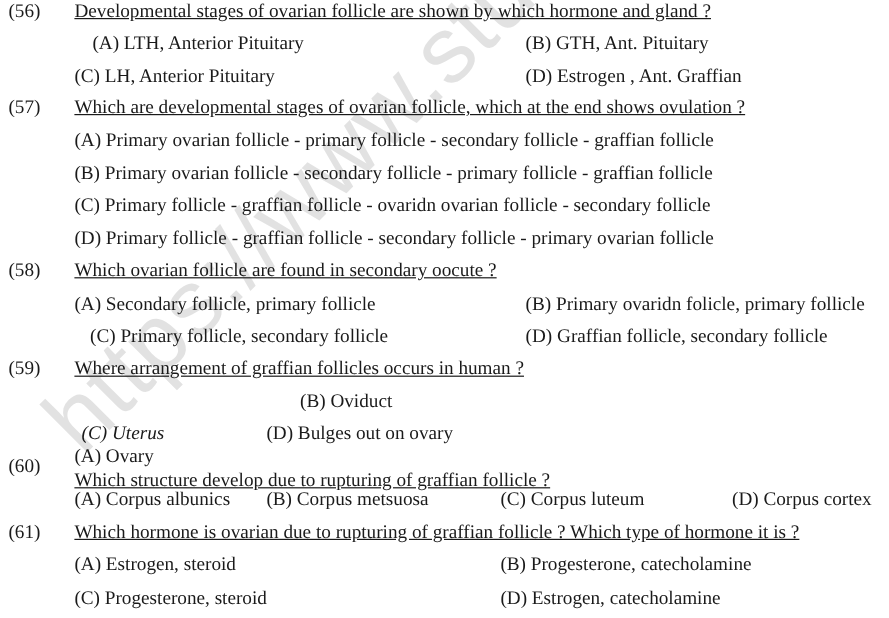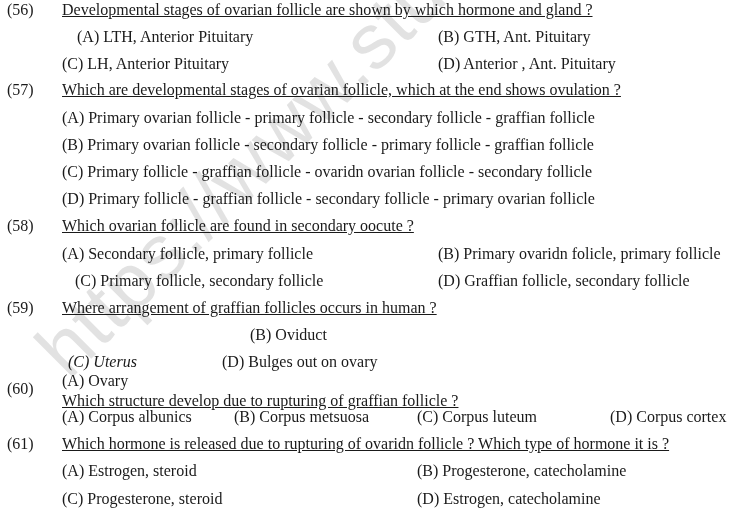--- a/index.html
+++ b/index.html
@@ -52,21 +52,21 @@
 <div class="page">
 
   <div class="watermark">https://www.stu</div>
 
   <div>
     <span class="line qnum" style="top:0px;">(56)</span>
     <span class="line qtext" style="top:0px;">Developmental stages of ovarian follicle are shown by which hormone and gland ?</span>
     <span class="line opt" style="top:27px; left:62px;margin-left:15px;">(A)  LTH, Anterior Pituitary</span>
     <span class="line opt" style="top:27px; left:438px;">(B) GTH, Ant. Pituitary</span>
     <span class="line opt" style="top:54px; left:62px;">(C) LH, Anterior Pituitary</span>
-    <span class="line opt" style="top:54px; left:438px;">(D) Anterior , Ant. Pituitary</span>
+    <span class="line opt" style="top:54px; left:438px;">(D) Estrogen , Ant. Graffian</span>
   </div>
 
   <div>
     <span class="line qnum" style="top:80px;">(57)</span>
     <span class="line qtext" style="top:80px;">Which are developmental stages of ovarian follicle, which at the end shows ovulation ?</span>
     <span class="line opt" style="top:108px; left:62px;">(A) Primary ovarian follicle - primary follicle - secondary follicle - graffian follicle</span>
     <span class="line opt" style="top:135px; left:62px;">(B) Primary ovarian follicle - secondary follicle - primary follicle - graffian follicle</span>
     <span class="line opt" style="top:162px; left:62px;">(C) Primary follicle - graffian follicle - ovaridn ovarian follicle - secondary follicle</span>
     <span class="line opt" style="top:189px; left:62px;">(D) Primary follicle - graffian follicle - secondary follicle - primary ovarian follicle</span>
   </div>
@@ -86,27 +86,27 @@
     <span class="line opt" style="top:332px; left:62px;margin-top:39px;">(A)  Ovary</span>
     <span class="line opt" style="top:325px; left:222px;margin-left:28px;">(B) Oviduct</span>
     <span class="line opt" style="top:352px; left:68px;font-style:italic;">(C)  Uterus</span>
     <span class="line opt" style="top:352px; left:222px;">(D)  Bulges out on ovary</span>
   </div>
 
   <div>
     <span class="line qnum" style="top:379px;">(60)</span>
     <span class="line qtext" style="top:365px;margin-top:26px;">Which structure develop due to rupturing of graffian follicle ?</span>
     <span class="line opt" style="top:407px; left:62px;">(A) Corpus albunics</span>
-    <span class="line opt" style="top:407px; left:234px;text-align:center;">(B)  Corpus metsuosa</span>
+    <span class="line opt" style="top:407px; left:222px;text-align:center;">(B)  Corpus metsuosa</span>
     <span class="line opt" style="top:407px; left:417px;">(C) Corpus luteum</span>
     <span class="line opt" style="top:407px; left:610px;">(D)  Corpus cortex</span>
   </div>
 
   <div>
     <span class="line qnum" style="top:434px;">(61)</span>
-    <span class="line qtext" style="top:434px;">Which hormone is released due to rupturing of ovaridn follicle ? Which type of hormone it is ?</span>
+    <span class="line qtext" style="top:434px;">Which hormone is ovarian due to rupturing of graffian follicle ? Which type of hormone it is ?</span>
     <span class="line opt" style="top:461px; left:62px;">(A)  Estrogen, steroid</span>
     <span class="line opt" style="top:461px; left:417px;font-family:Liberation Serif, serif;">(B)  Progesterone, catecholamine</span>
     <span class="line opt" style="top:489px; left:62px;">(C)  Progesterone, steroid</span>
     <span class="line opt" style="top:489px; left:417px;">(D)  Estrogen, catecholamine</span>
   </div>
 
 </div>
 
 </body></html>

